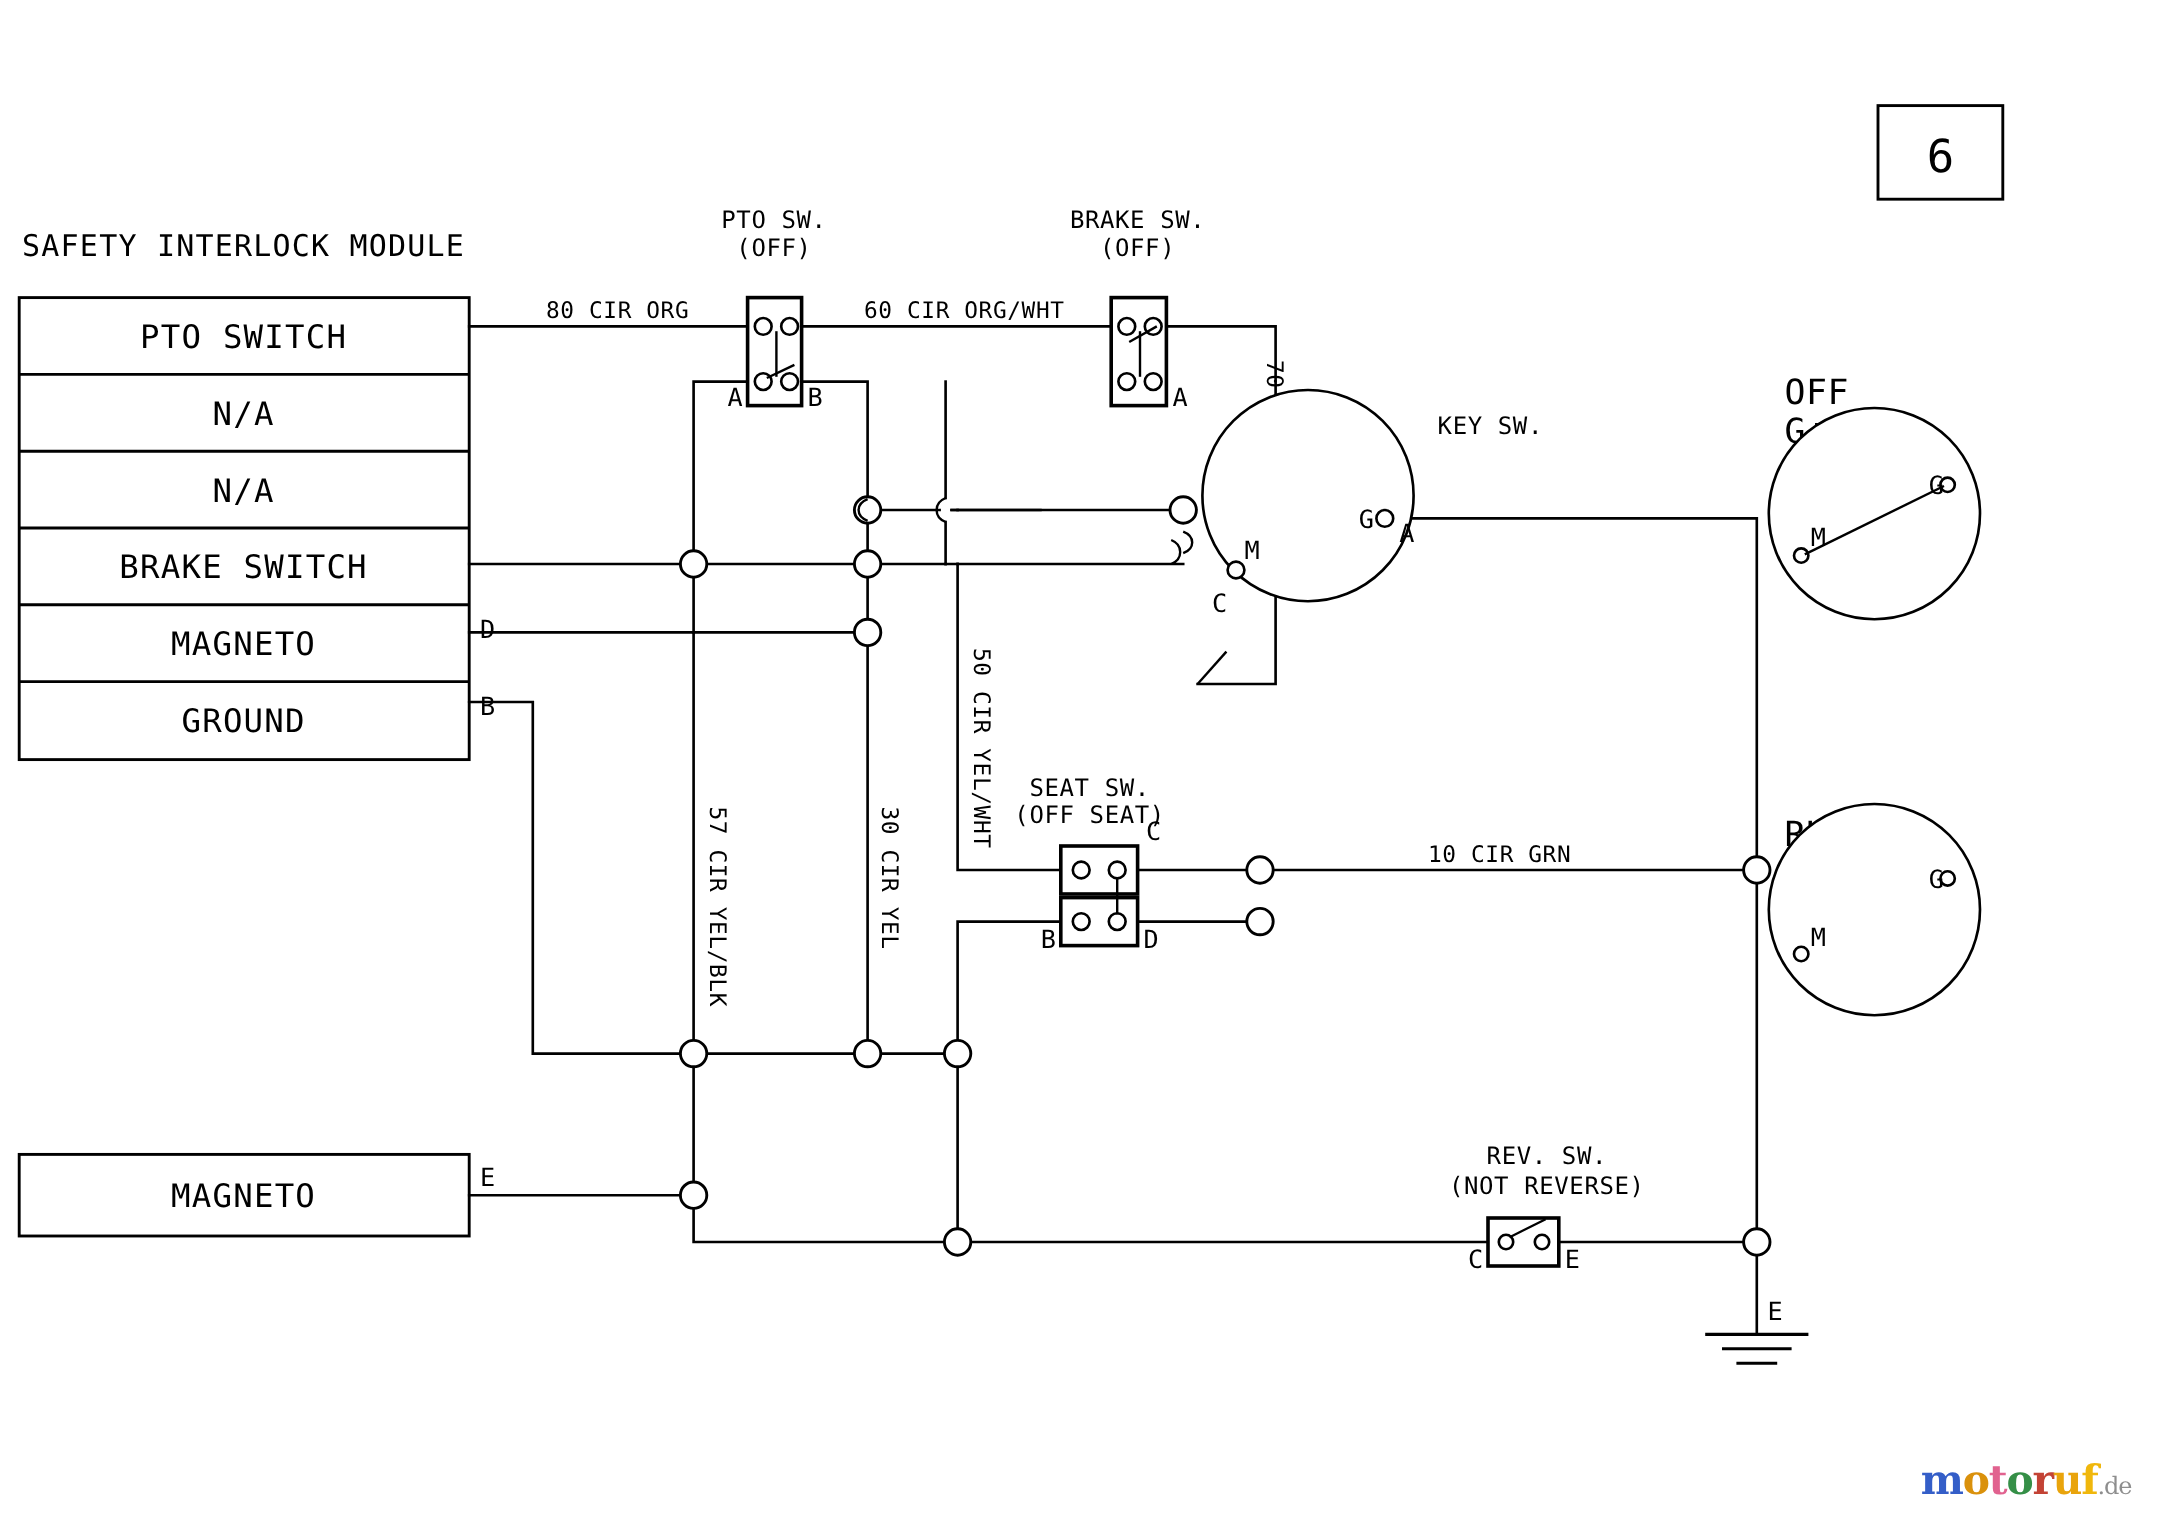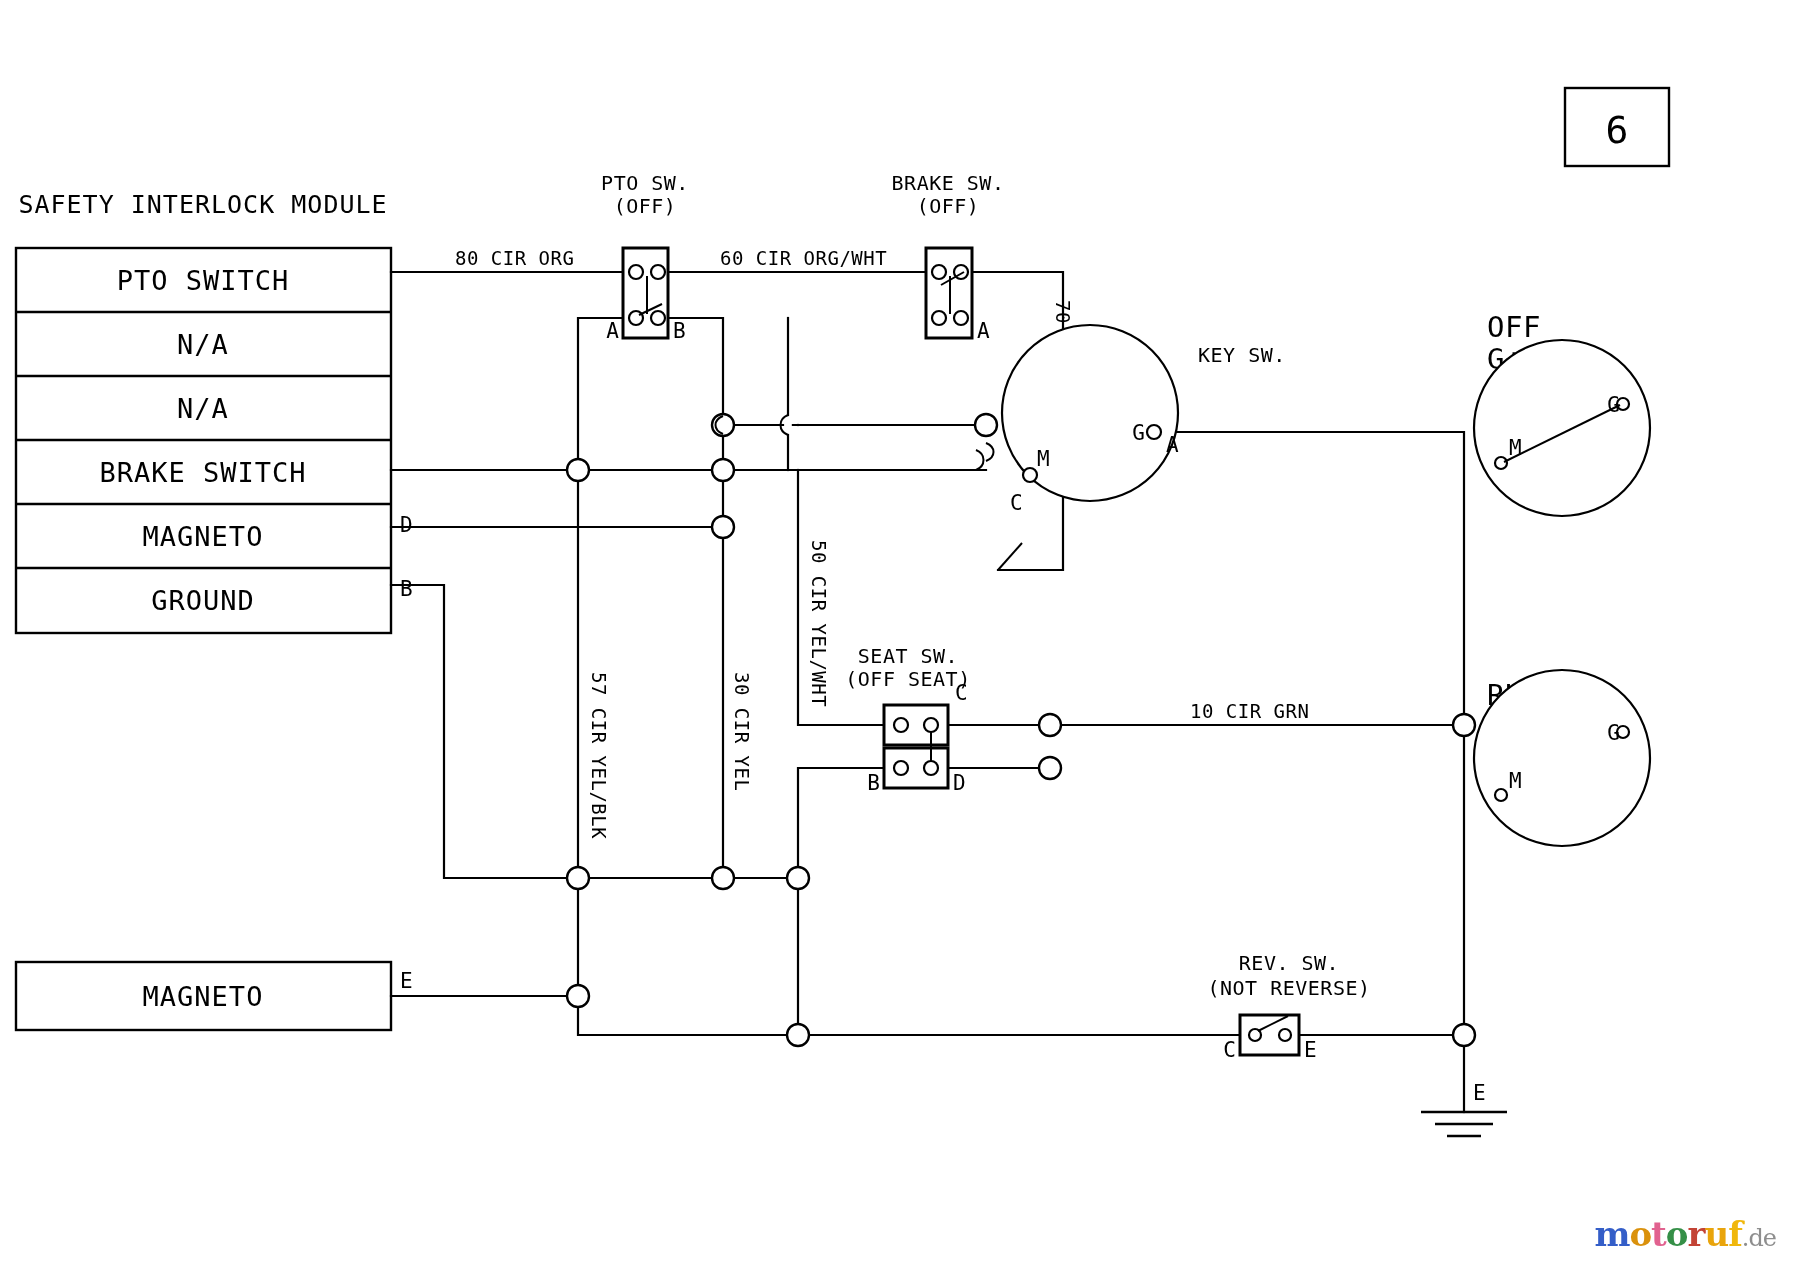--- a/index.html
+++ b/index.html
@@ -23,21 +23,21 @@
   .t-big{font-size:29px;letter-spacing:.5px;}
   .t-num{font-size:38px;}
   .mid{text-anchor:middle;}
   .end{text-anchor:end;}
   #title{position:absolute;right:12px;bottom:6px;font-family:"Liberation Sans",sans-serif;
          font-size:48px;color:#111;letter-spacing:0px;white-space:nowrap;}
   #wm{position:absolute;right:24px;bottom:18px;font-family:"DejaVu Serif",serif;font-size:34px;
       font-weight:700;letter-spacing:-1px;opacity:.95;white-space:nowrap;}
   #wm .b{color:#2a56c6;} #wm .o1{color:#d98c00;} #wm .t1{color:#e05a8a;}
   #wm .o2{color:#2b8a3e;} #wm .r{color:#c0392b;} #wm .u{color:#e8a000;}
-  #wm .f{color:#f0b400;} #wm .de{color:#888;font-size:24px;font-weight:400;text-align:right;}
+  #wm .f{color:#f0b400;} #wm .de{color:#888;font-size:20px;font-weight:400;text-align:right;}
 </style>
 </head>
 <body>
 
 <div id="stage">
 
   <svg id="diagram" viewBox="0 0 1800 1272">
 
     <g>
       <rect class="box" x="1565" y="88" width="104" height="78"></rect>

